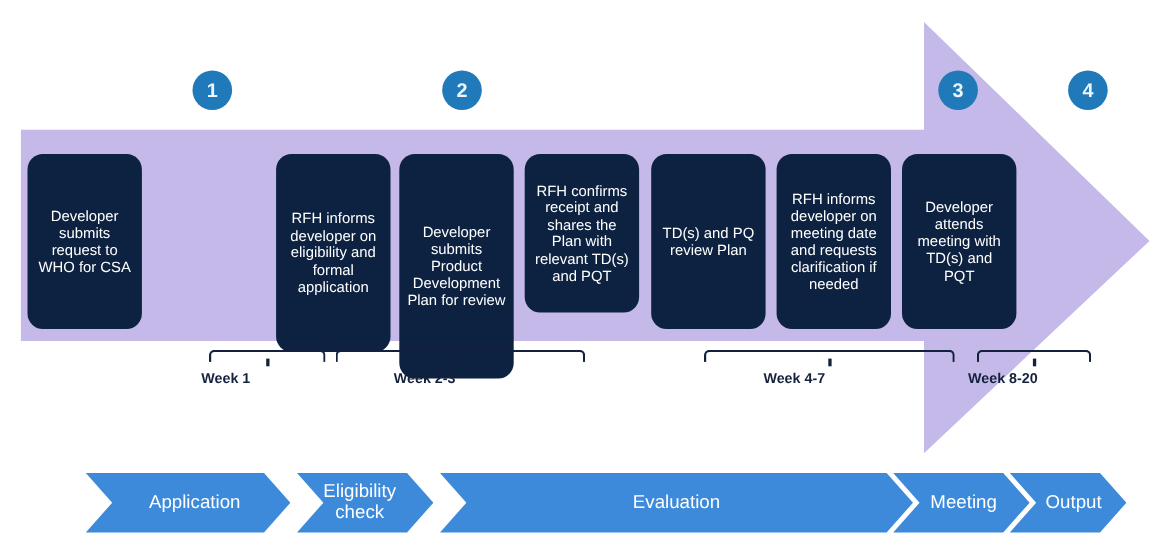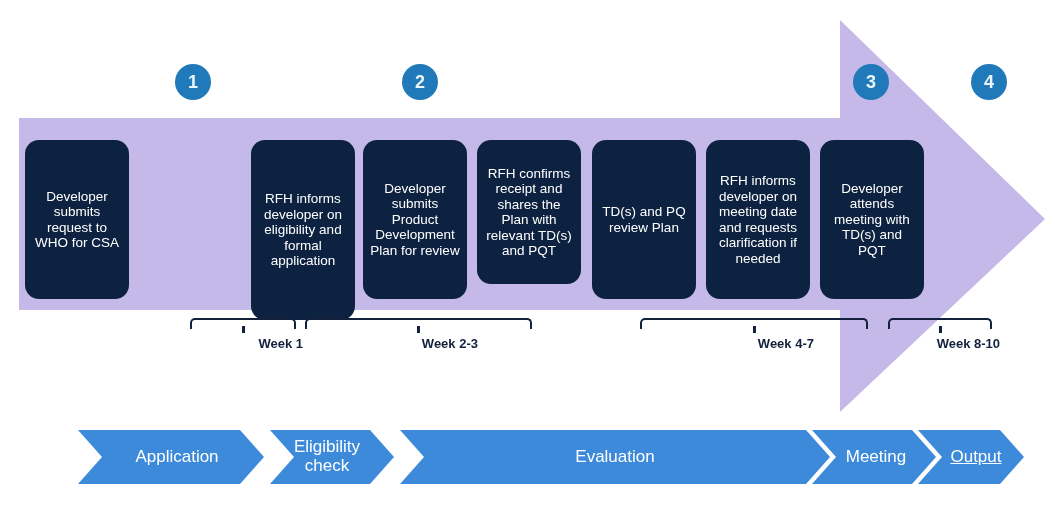--- a/index.html
+++ b/index.html
@@ -74,21 +74,21 @@
     position: absolute;
     width: 2.6px;
     height: 7px;
     background: #14213d;
   }
   .week-label {
     position: absolute;
     font-size: 13px;
     font-weight: bold;
     color: #14213d;
-    text-align: right;
+    text-align: left;
     white-space: nowrap;
   }
 
   
   #chevron-layer {
     position: absolute;
     left: 0;
     top: 0;
     width: 1055px;
     height: 509px;
@@ -124,21 +124,21 @@
   <div class="step-circle" style="left:971px; top:64px;">
     <span>4</span>
   </div>
 
   <div class="pbox" style="left:25px;  top:140px; width:104px; height:159px;">
     <span>Developer submits request to WHO for CSA</span>
   </div>
   <div class="pbox" style="left:251px; top:140px; width:104px; height:180px;">
     <span>RFH informs developer on eligibility and formal application</span>
   </div>
-  <div class="pbox" style="left:363px; top:140px; width:104px; height:159px;">
+  <div class="pbox" style="left:363px; top:140px; width:104px; height:204px;">
     <span>Developer submits Product Development Plan for review</span>
   </div>
   <div class="pbox" style="left:477px; top:140px; width:104px; height:144px;">
     <span>RFH confirms receipt and shares the Plan with relevant TD(s) and PQT</span>
   </div>
   <div class="pbox" style="left:592px; top:140px; width:104px; height:159px;">
     <span>TD(s) and PQ review Plan</span>
   </div>
   <div class="pbox" style="left:706px; top:140px; width:104px; height:159px;">
     <span>RFH informs developer on meeting date and requests clarification if needed</span>
@@ -154,35 +154,35 @@
   <div class="bracket" style="left:305px; top:318px; width:227px;"></div>
   <div class="bracket-tick" style="left:417px; top:326px;"></div>
   <div class="week-label" style="left:358px; top:336px; width:120px;">Week 2-3</div>
 
   <div class="bracket" style="left:640px; top:318px; width:228px;"></div>
   <div class="bracket-tick" style="left:753px; top:326px;"></div>
   <div class="week-label" style="left:694px; top:336px; width:120px;">Week 4-7</div>
 
   <div class="bracket" style="left:888px; top:318px; width:104px;"></div>
   <div class="bracket-tick" style="left:939px; top:326px;"></div>
-  <div class="week-label" style="left:880px; top:336px; width:120px;">Week 8-10</div>
+  <div class="week-label" style="left:880px; top:336px; width:120px;">Week 8-20</div>
 
   <svg id="chevron-layer" viewBox="0 0 1055 509" xmlns="http://www.w3.org/2000/svg">
 
     <polygon points="78,430 240,430 264,457 240,484 78,484 102,457" fill="#3c8ad9"></polygon>
 
     <polygon points="270,430 370,430 394,457 370,484 270,484 294,457" fill="#3c8ad9"></polygon>
 
     <polygon points="400,430 806,430 830,457 806,484 400,484 424,457" fill="#3c8ad9"></polygon>
 
     <polygon points="812,430 912,430 936,457 912,484 812,484 836,457" fill="#3c8ad9"></polygon>
 
     <polygon points="918,430 1000,430 1024,457 1000,484 918,484 942,457" fill="#3c8ad9"></polygon>
   </svg>
 
   <div class="chev-label" style="left:102px; top:447px; width:150px;">Application</div>
   <div class="chev-label" style="left:272px; top:437px; width:110px;">Eligibility
 check</div>
   <div class="chev-label" style="left:424px; top:447px; width:382px;">Evaluation</div>
   <div class="chev-label" style="left:826px; top:447px; width:100px;">Meeting</div>
-  <div class="chev-label" style="left:934px; top:447px; width:84px;text-decoration:underline;">Output</div>
+  <div class="chev-label" style="left:934px; top:447px; width:84px;">Output</div>
 
 </div>
 
 </body></html>

